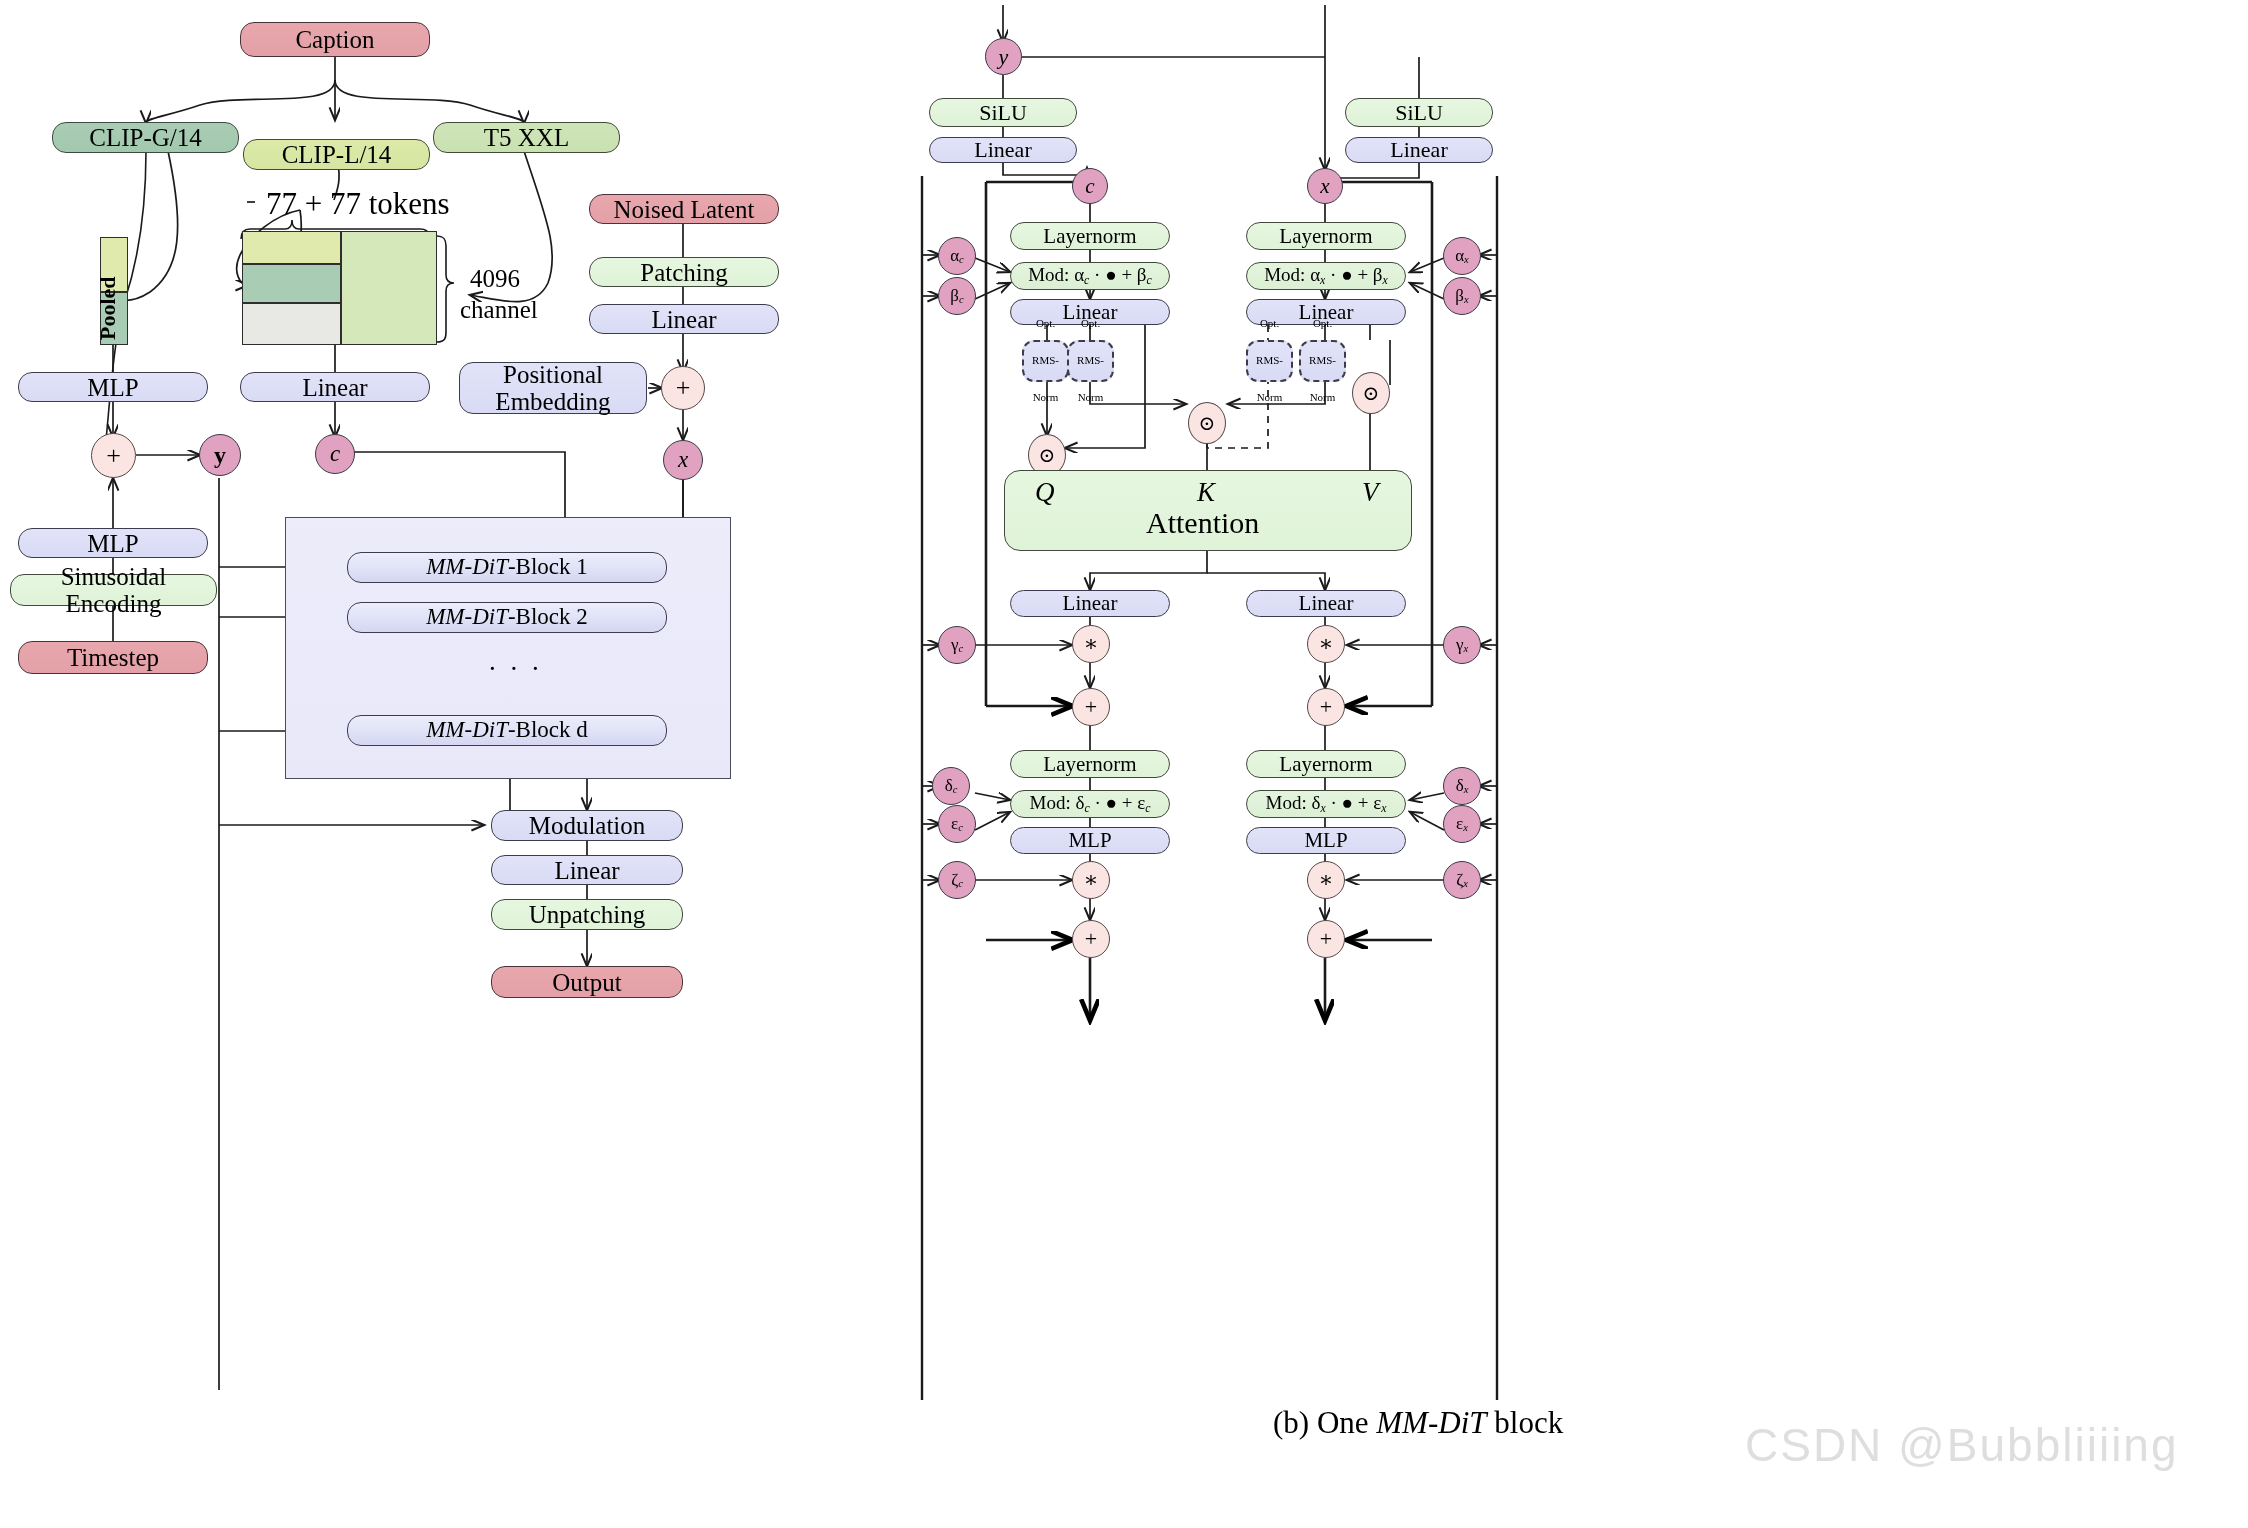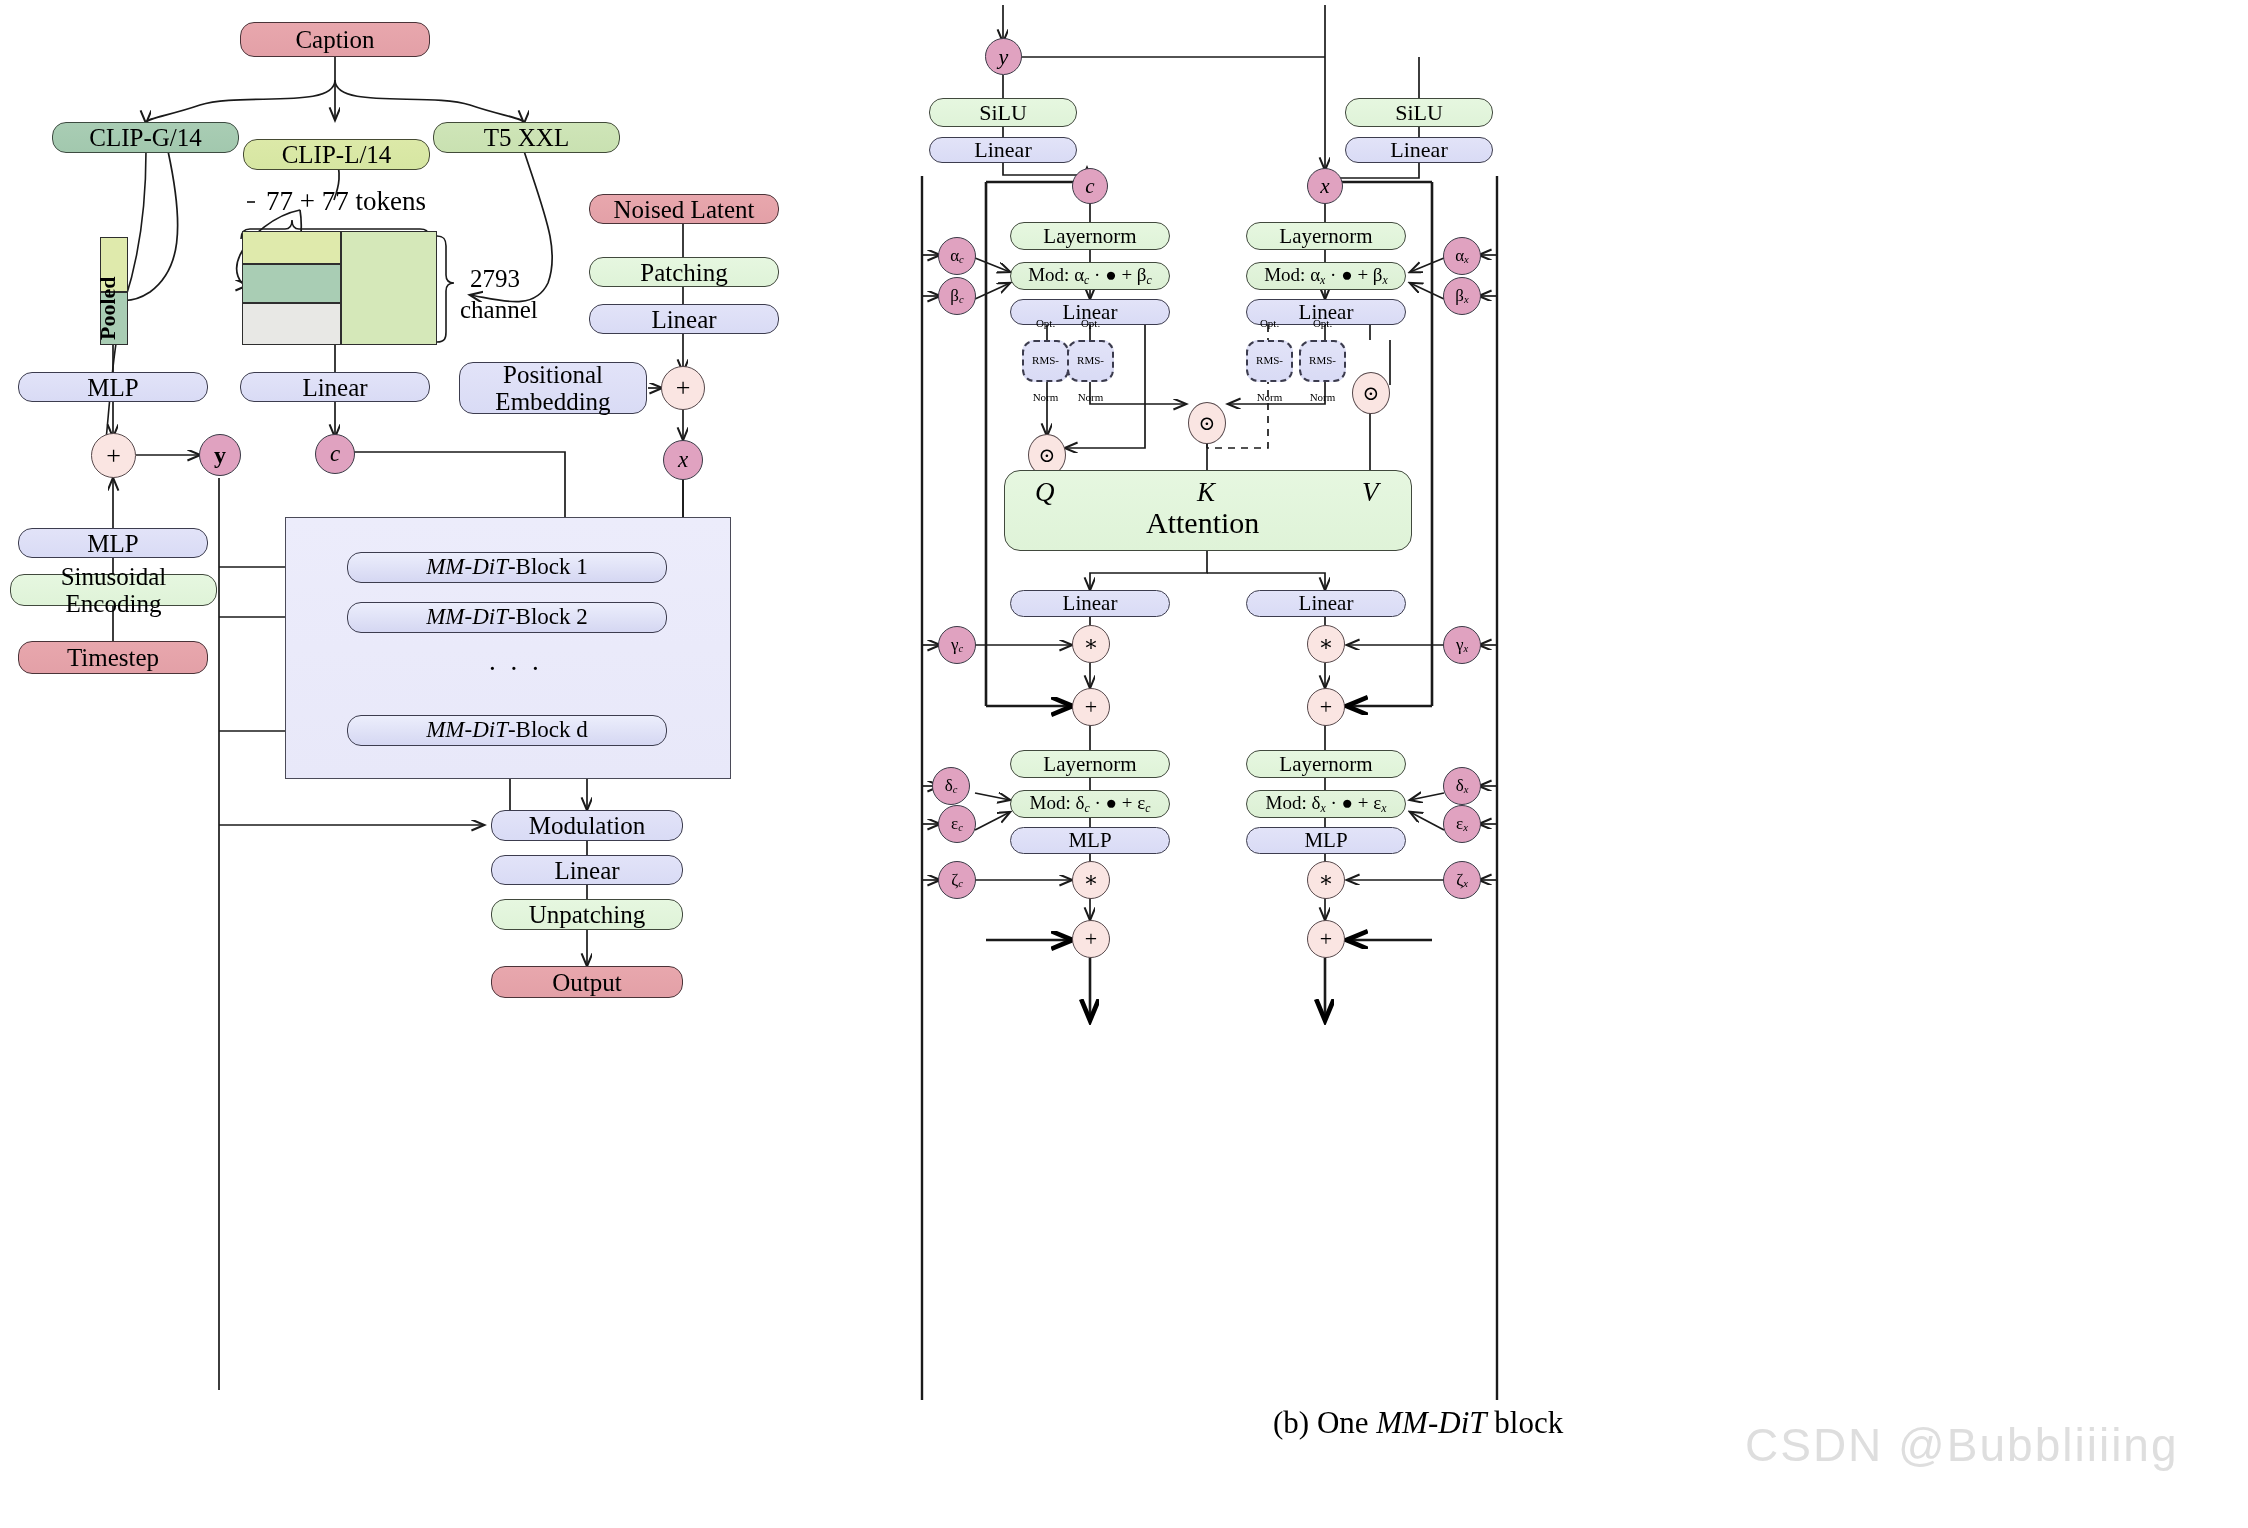--- a/index.html
+++ b/index.html
@@ -229,22 +229,22 @@
     <path d="M437,236 C445,236 446,241 446,246 L446,275 C446,281 449,283 454,283 C449,283 446,286 446,291 L446,332 C446,338 445,342 437,342"></path>
   </g>
 </svg>
 
 <div class="node red" style="left:240px;top:22px;width:190px;height:35px;font-size:25px;">Caption</div>
 
 <div class="node clipg" style="left:52px;top:122px;width:187px;height:31px;font-size:25px;">CLIP-G/14</div>
 <div class="node clipl" style="left:243px;top:139px;width:187px;height:31px;font-size:25px;">CLIP-L/14</div>
 <div class="node t5" style="left:433px;top:122px;width:187px;height:31px;font-size:25px;">T5 XXL</div>
 
-<div class="lbl" style="left:266px;top:186px;font-size:27px;">77 + 77 tokens</div>
-<div class="lbl" style="left:470px;top:265px;font-size:25px;">2793</div>
+<div class="lbl" style="left:266px;top:186px;font-size:31px;">77 + 77 tokens</div>
+<div class="lbl" style="left:470px;top:265px;font-size:25px;">4096</div>
 <div class="lbl" style="left:460px;top:296px;font-size:25px;">channel</div>
 
 <div class="rect" style="left:100px;top:237px;width:28px;height:55px;background:#dfeaac;"></div>
 <div class="rect" style="left:100px;top:292px;width:28px;height:53px;background:#a9cdb4;"></div>
 <div class="lbl rot" style="left:95px;top:340px;font-size:22px;">Pooled</div>
 
 <div class="rect" style="left:242px;top:231px;width:99px;height:33px;background:#dfeaac;"></div>
 <div class="rect" style="left:242px;top:264px;width:99px;height:39px;background:#a9cdb4;"></div>
 <div class="rect" style="left:242px;top:303px;width:99px;height:42px;background:#e8e8e5;"></div>
 <div class="rect" style="left:341px;top:231px;width:96px;height:114px;background:#d5e8b9;"></div>

